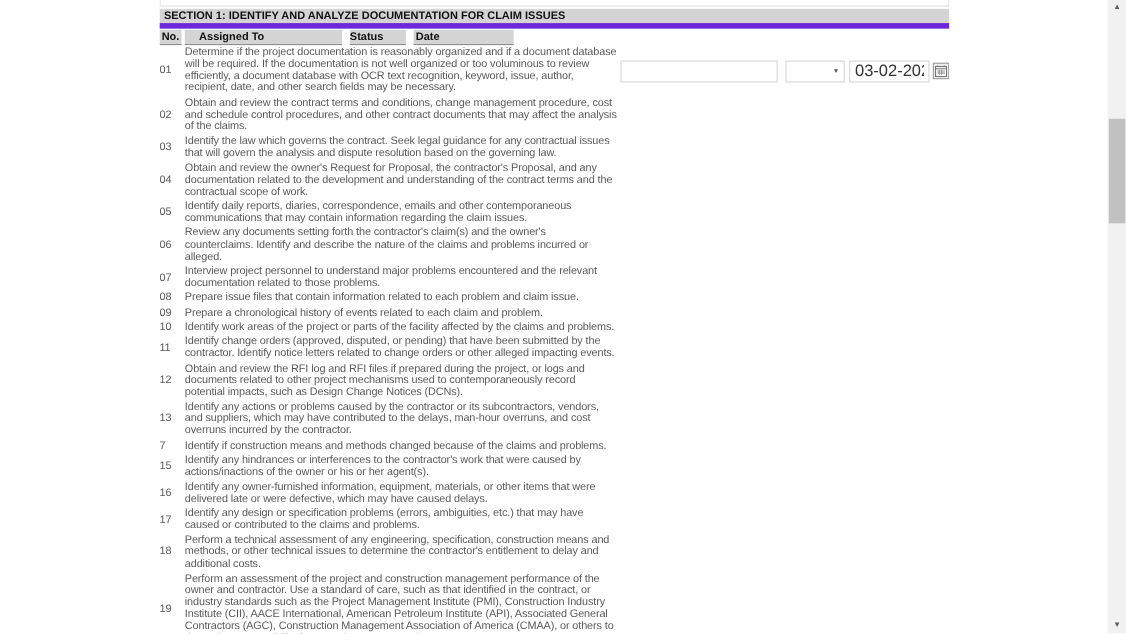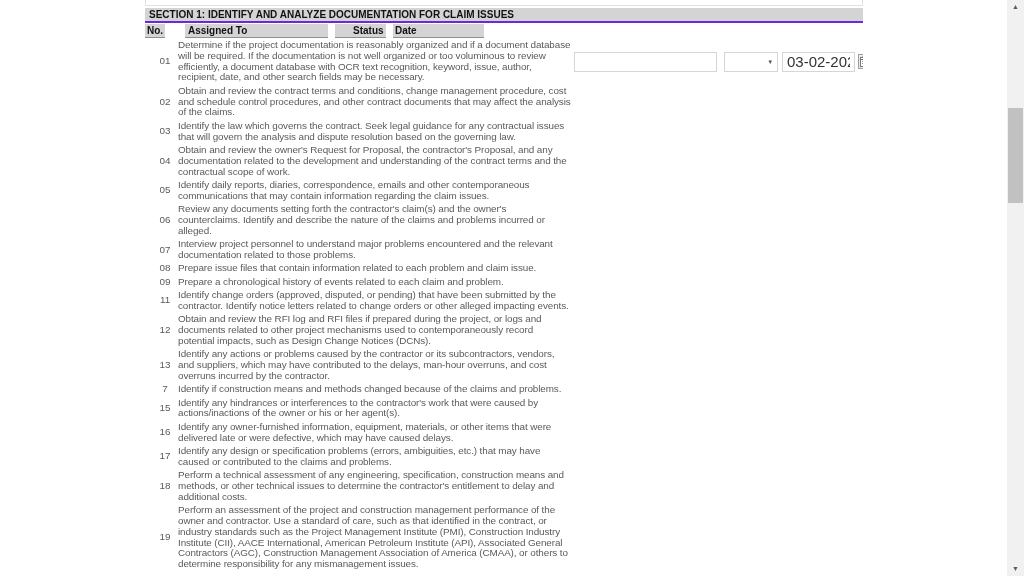--- a/index.html
+++ b/index.html
@@ -8,41 +8,41 @@
     font-family:"Liberation Sans", sans-serif;position:relative;
   }
   .table-wrap{
     position:absolute;left:145px;top:0;width:718px;height:576px;overflow:hidden;
   }
   .top-edge{
     height:6px;border-left:1px solid #e2e2e2;border-right:1px solid #e2e2e2;
     border-bottom:1px solid #e2e2e2;box-sizing:border-box;
   }
   .section-bar{
-    margin-top:2px;background:#d4d4d4;border-bottom:2px solid #6d28d9;
+    margin-top:2px;background:#d4d4d4;border-bottom:5px solid #6d28d9;
     font-size:10px;font-weight:bold;color:#111;
     padding:1px 0 1px 4px;height:11px;line-height:11px;
     white-space:nowrap;overflow:hidden;
   }
   .col-head{
     margin-top:1px;display:flex;background:#ffffff;
     font-size:10px;font-weight:bold;color:#111;height:14px;line-height:13px;
   }
   .col-head > div{background:#d4d4d4;border-bottom:1px solid #8f8f8f;box-sizing:border-box;white-space:nowrap;overflow:hidden;}
   .c-num{width:20px;flex:none;text-align:center;}
   .c-item{width:395px;flex:none;margin-left:1px;padding-left:2px;}
-  .c-assigned{width:143px;flex:none;margin-left:20px;padding-left:3px;}
-  .c-status{width:51px;flex:none;margin-left:7px;padding-left:18px;}
+  .c-assigned{width:143px;flex:none;margin-left:3px;padding-left:13px;}
+  .c-status{width:51px;flex:none;margin-left:7px;padding-left:0;}
   .c-date{width:91px;flex:none;margin-left:7px;padding-left:2px;}
   .rows{margin-top:2px;}
   .row{
     display:flex;align-items:center;margin-bottom:2.6px;
     font-size:9.9px;letter-spacing:-0.1px;line-height:10.8px;color:#5a5a5a;
   }
-  .row .r-num{width:20px;flex:none;text-align:center;color:#5a5a5a;margin-left:10px;}
+  .row .r-num{width:20px;flex:none;color:#5a5a5a;}
   .row .r-item{width:395px;flex:none;margin-left:1px;padding-left:2px;box-sizing:border-box;}
   .row .r-assigned{width:143px;flex:none;margin-left:3px;}
   .row .r-status{width:51px;flex:none;margin-left:7px;position:relative;}
   .row .r-date{width:91px;flex:none;margin-left:7px;display:flex;align-items:center;}
   .assigned-input{
     width:100%;height:20px;box-sizing:border-box;border:1px solid #d6d6d6;
     background:#fff;font-family:"Liberation Sans",sans-serif;font-size:10px;color:#333;
     padding:0 4px;outline:none;
   }
   .status-select{
@@ -167,20 +167,27 @@
     <div class="r-date row-controls"></div>
   </div>
       <div class="row">
     <div class="r-num">09</div>
     <div class="r-item">Prepare a chronological history of events related to each claim and problem.</div>
     <div class="r-assigned row-controls"></div>
     <div class="r-status row-controls"></div>
     <div class="r-date row-controls"></div>
   </div>
       <div class="row">
+    <div class="r-num">10</div>
+    <div class="r-item">Identify work areas of the project or parts of the facility affected by the claims and problems.</div>
+    <div class="r-assigned row-controls"></div>
+    <div class="r-status row-controls"></div>
+    <div class="r-date row-controls"></div>
+  </div>
+      <div class="row">
     <div class="r-num">11</div>
     <div class="r-item">Identify change orders (approved, disputed, or pending) that have been submitted by the contractor. Identify notice letters related to change orders or other alleged impacting events.</div>
     <div class="r-assigned row-controls"></div>
     <div class="r-status row-controls"></div>
     <div class="r-date row-controls"></div>
   </div>
       <div class="row">
     <div class="r-num">12</div>
     <div class="r-item">Obtain and review the RFI log and RFI files if prepared during the project, or logs and documents related to other project mechanisms used to contemporaneously record potential impacts, such as Design Change Notices (DCNs).</div>
     <div class="r-assigned row-controls"></div>

